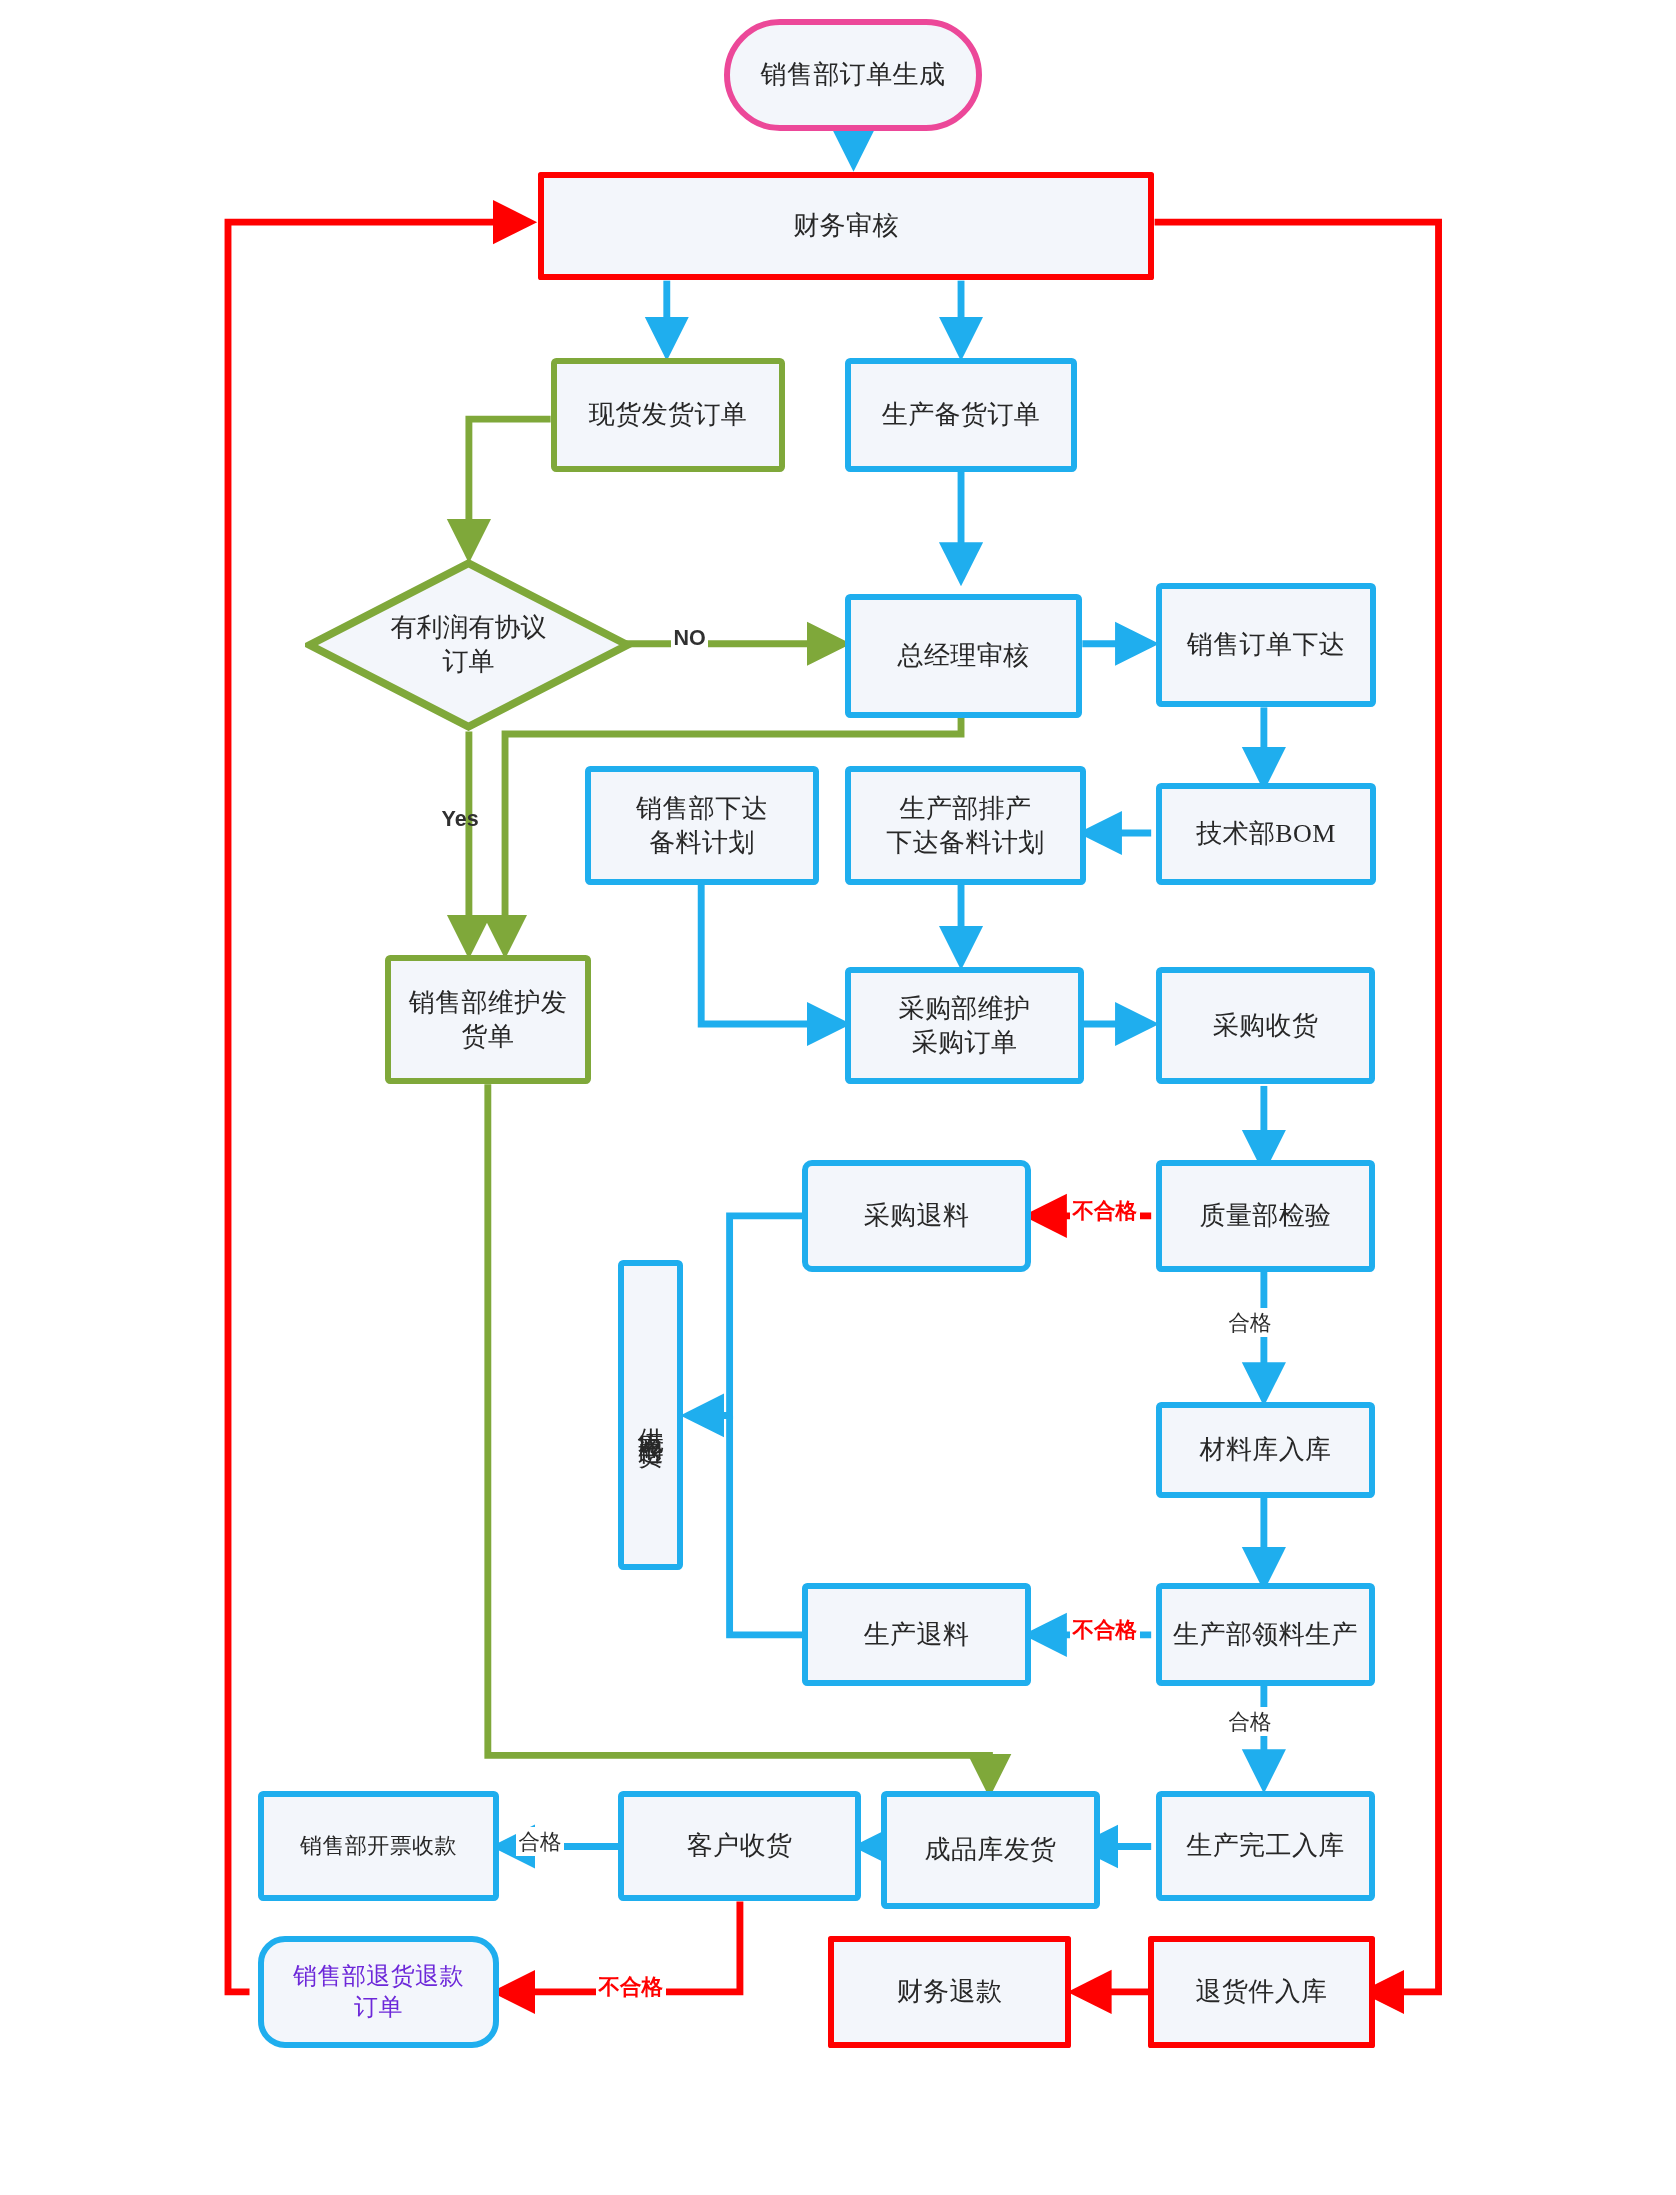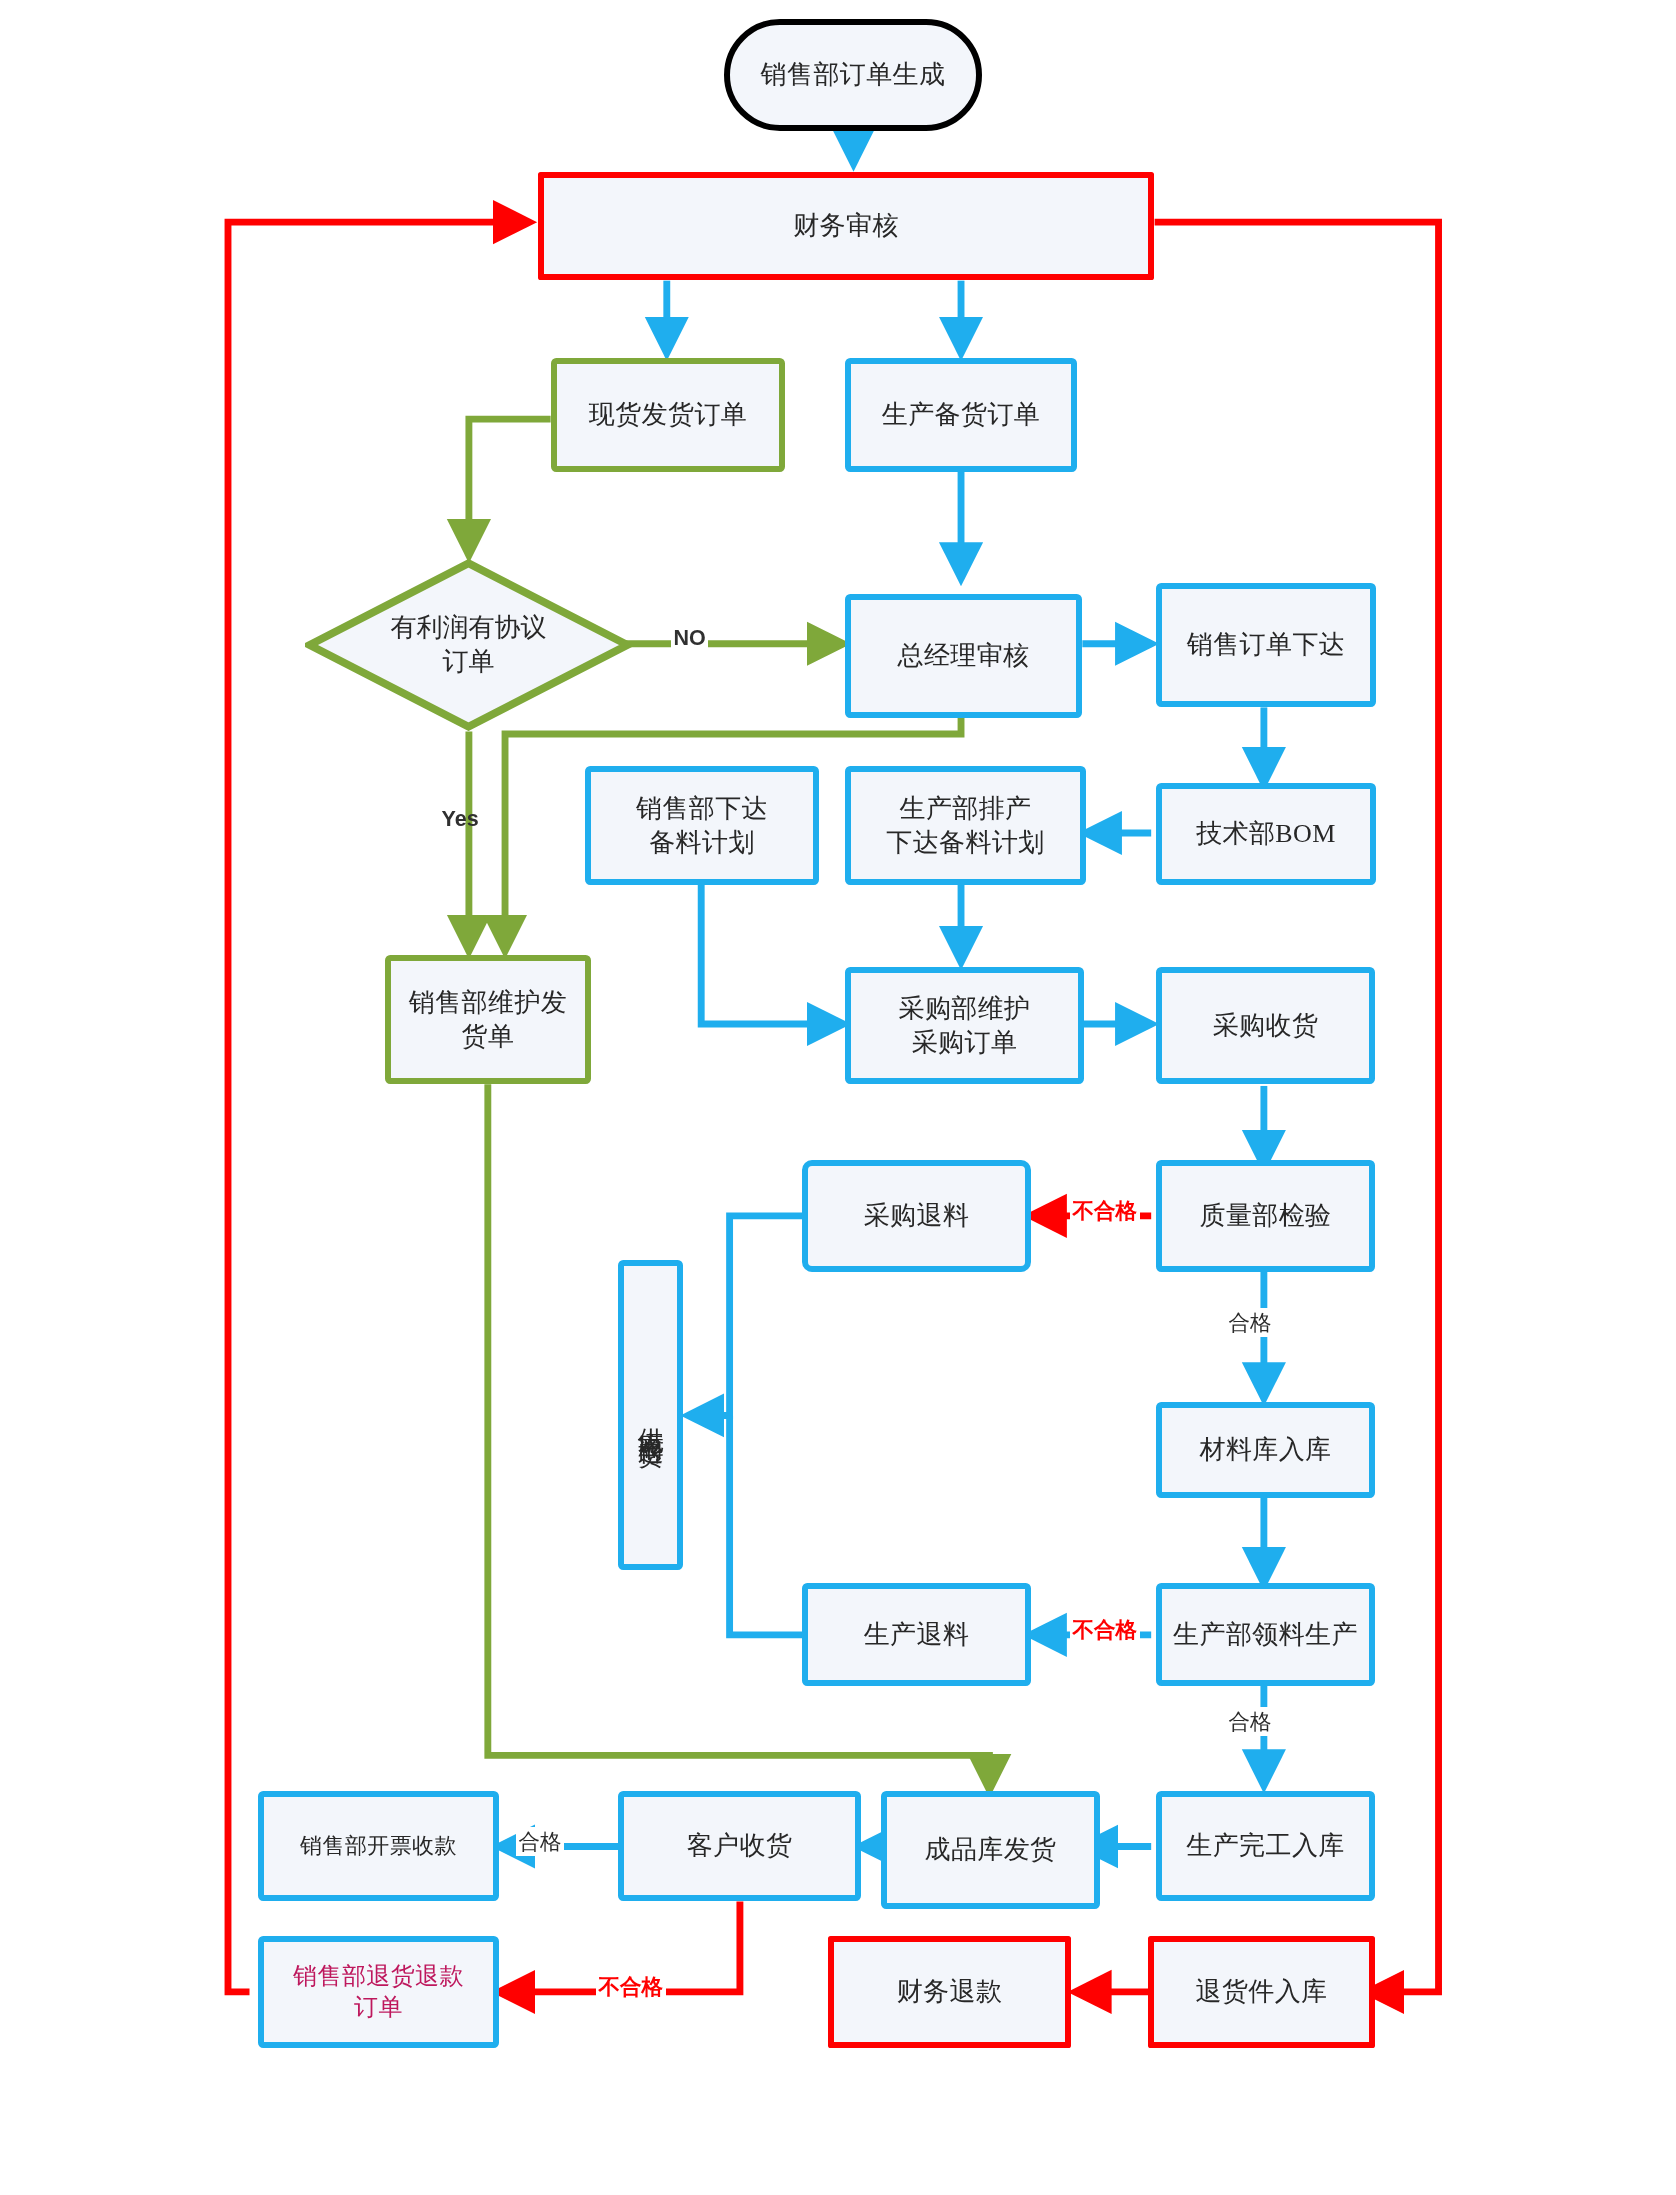--- a/index.html
+++ b/index.html
@@ -35,22 +35,22 @@
     color: #272727;
     font-size: 26px;
     line-height: 1.28;
     font-family: "Liberation Serif", "DejaVu Serif", serif;
     letter-spacing: 0.4px;
     z-index: 5;
   }
   .node.blue   { border: 6px solid #1FAEEE; border-radius: 5.2px; }
   .node.green  { border: 6px solid #7FA83A; border-radius: 5.2px; }
   .node.red    { border: 6px solid #FF0000; border-radius: 2.6px; }
-  .node.term   { border: 6px solid #000000; border-radius: 77px; align-items: center; }
-  .node.redtext { color: #be185d; }
+  .node.term   { border: 6px solid #ec4899; border-radius: 77px; align-items: center; }
+  .node.redtext { color: #6d28d9; border-radius: 27px; }
   .node.vertical {
     writing-mode: vertical-rl;
     text-orientation: upright;
     letter-spacing: 3.4px;
   }
   .elabel {
     position: absolute;
     font-family: "Liberation Sans", "DejaVu Sans", sans-serif;
     font-size: 21.5px;
     font-weight: 700;

